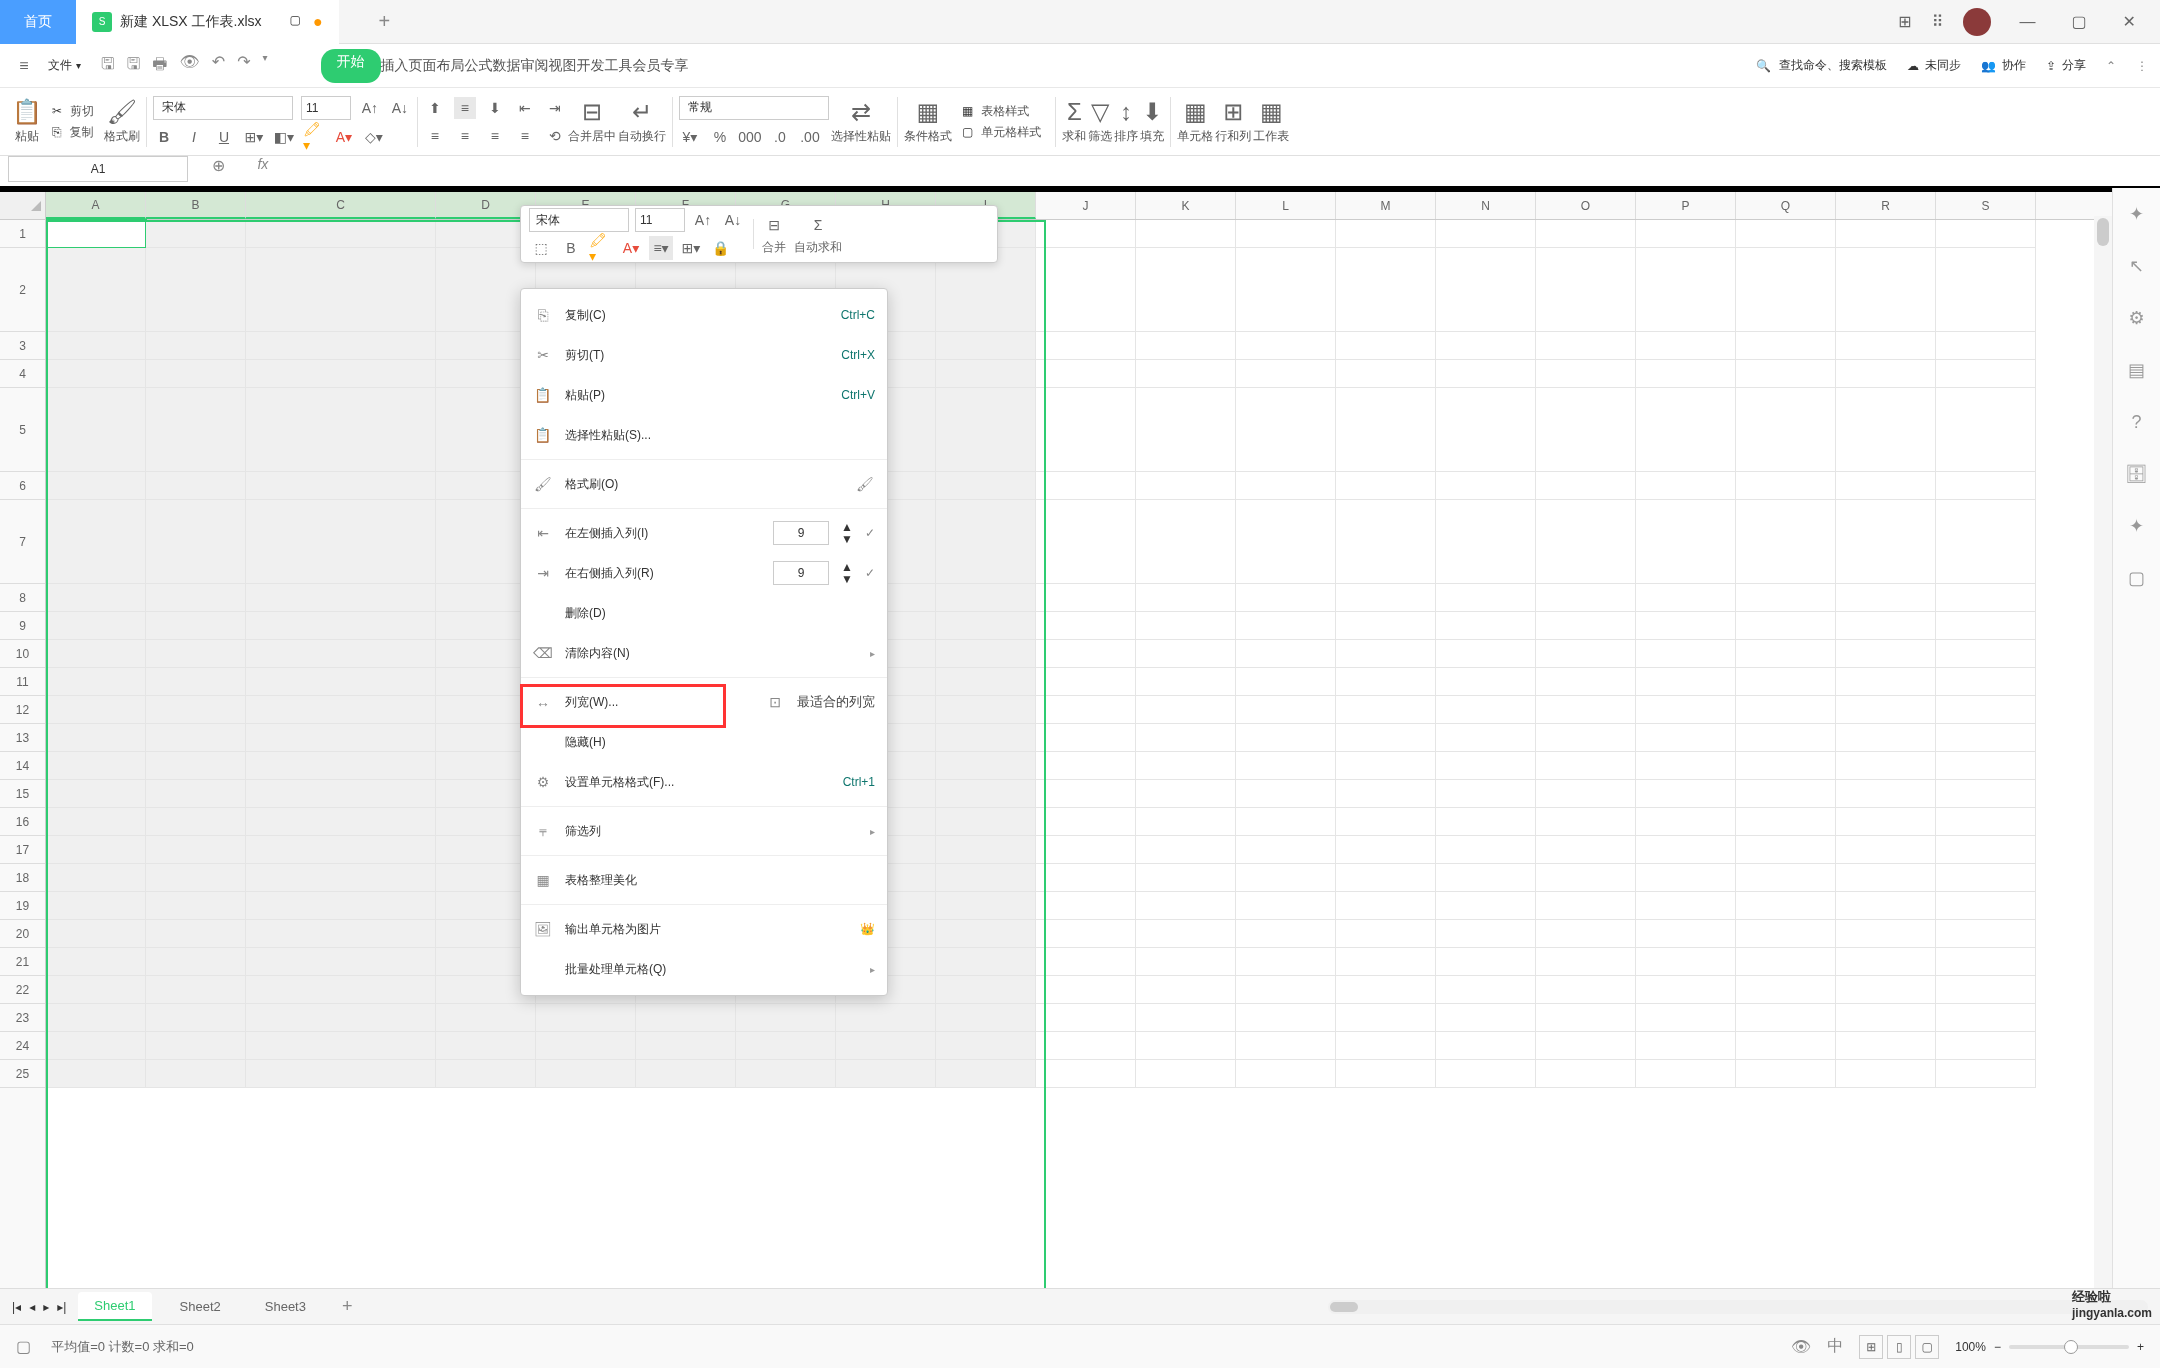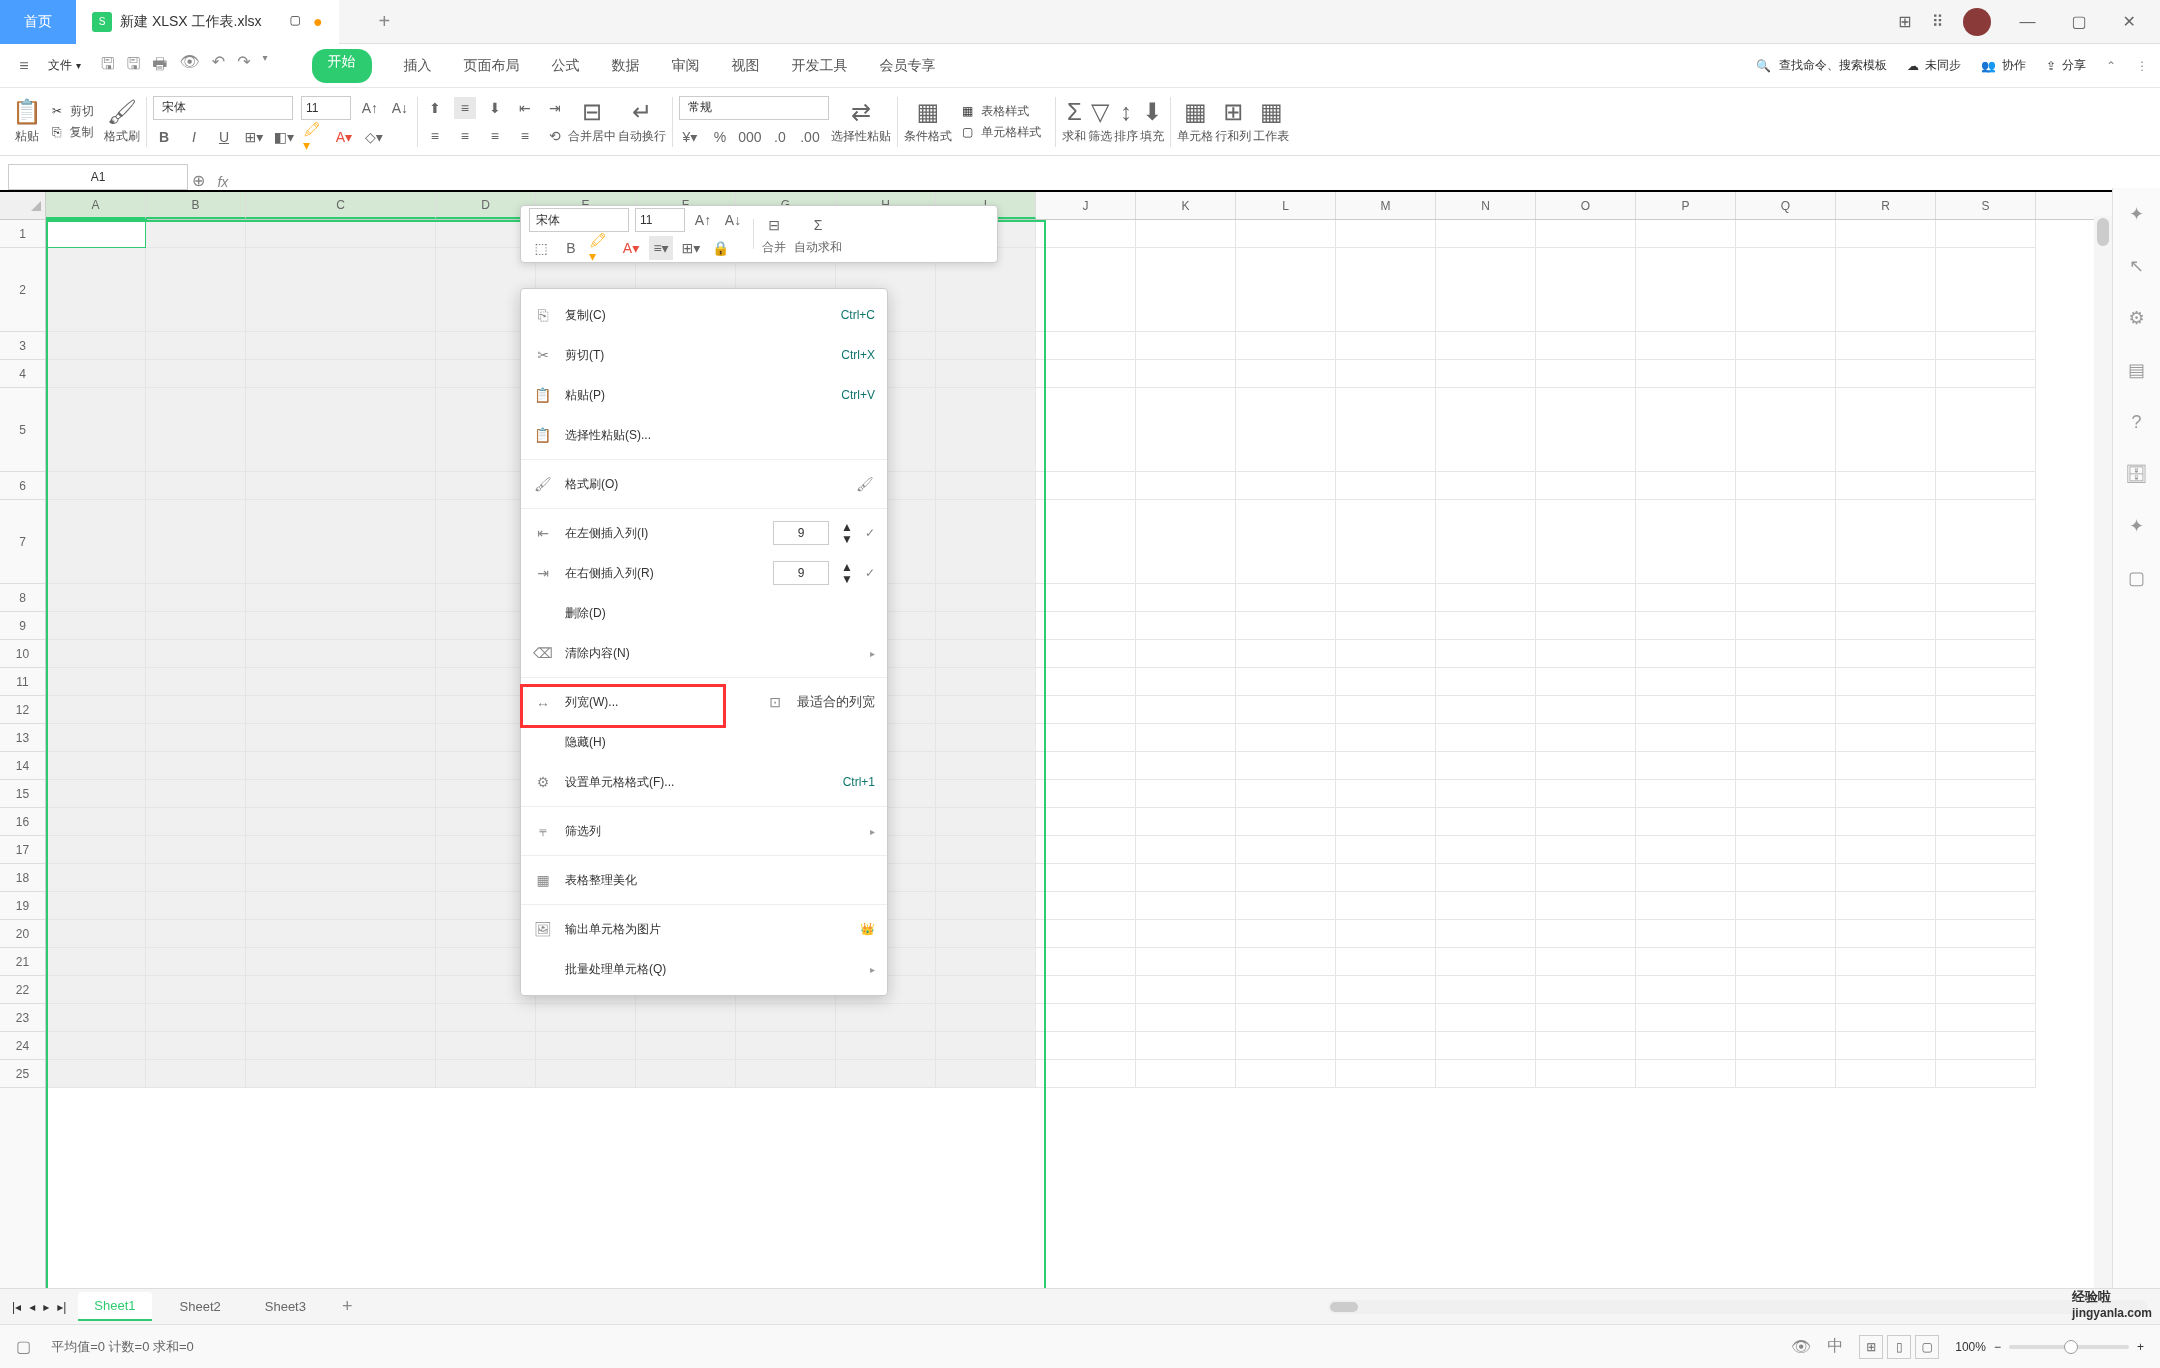--- a/index.html
+++ b/index.html
@@ -14,40 +14,40 @@
 .plus-tab{margin-left:40px;color:#888;font-size:20px}
 .title-right{margin-left:auto;display:flex;align-items:center;gap:20px;padding-right:16px}
 .title-right span{color:#666;font-size:16px}
 .avatar{width:28px;height:28px;border-radius:50%;background:#8b3a3a}
 .win-btn{color:#666;font-size:16px;padding:0 8px}
 .menubar{height:44px;display:flex;align-items:center;padding:0 12px;gap:4px;border-bottom:1px solid #e8e8e8}
 .menu-icon{width:24px;height:24px;color:#666;display:flex;align-items:center;justify-content:center;font-size:16px}
 .file-menu{display:flex;align-items:center;gap:4px;color:#555;font-size:14px;padding:0 8px}
 .qa-icons{display:flex;gap:12px;padding:0 8px}
 .qa-icons span{color:#888;font-size:16px}
-.menu-tabs{display:flex;gap:32px;margin-left:32px}
+.menu-tabs{display:flex;margin-left:41px}
 .menu-tab{font-size:14px;color:#555;padding:8px 0;cursor:pointer}
 .menu-tab.active{background:#2ecc71;color:#fff;padding:4px 16px;border-radius:14px}
 .menu-right{margin-left:auto;display:flex;align-items:center;gap:20px}
 .search-box{display:flex;align-items:center;gap:8px;color:#bbb;font-size:14px}
 .sync-status{display:flex;align-items:center;gap:6px;color:#888;font-size:13px}
 .ribbon{height:68px;display:flex;align-items:center;padding:0 12px;border-bottom:1px solid #e0e0e0;gap:2px}
 .ribbon-big{display:flex;flex-direction:column;align-items:center;gap:2px}
 .ribbon-big-icon{font-size:24px;color:#666}
 .ribbon-label{font-size:12px;color:#555}
 .ribbon-row{display:flex;align-items:center;gap:8px}
 .ribbon-sep{width:1px;height:50px;background:#e0e0e0;margin:0 4px}
 .font-select{border:1px solid #ccc;padding:2px 8px;width:140px;height:24px;font-size:12px;background:#fff}
 .size-select{border:1px solid #ccc;padding:2px 4px;width:50px;height:24px;font-size:12px;background:#fff}
 .fmt-btn{width:22px;height:22px;display:flex;align-items:center;justify-content:center;color:#666;font-size:14px}
 .fmt-btn.bold{font-weight:bold}
 .fmt-btn.italic{font-style:italic}
 .fmt-btn.underline{text-decoration:underline}
 .number-select{border:1px solid #ccc;padding:2px 8px;width:150px;height:24px;font-size:12px;background:#fff}
-.formula-bar{height:36px;display:flex;align-items:flex-end;border-bottom:2px solid #000000;padding:0 8px;gap:4px}
+.formula-bar{height:36px;display:flex;align-items:flex-start;border-bottom:6px solid #000000;padding:0 8px;gap:24px}
 .name-box{border:1px solid #ccc;width:180px;height:26px;padding:0 8px;display:flex;align-items:center;justify-content:center;background:#fff}
 .fx-label{font-style:italic;color:#888;font-size:14px;padding:0 8px}
 .formula-input{flex:1;height:26px;border:none}
 .sheet-area{position:relative;height:1150px;display:flex}
 .row-headers{width:46px;border-right:1px solid #ccc;background:#f9f9f9}
 .corner{height:28px;border-bottom:1px solid #ccc;background:#f0f0f0;display:flex;align-items:center;justify-content:flex-end;padding-right:4px}
 .corner::after{content:"";border-style:solid;border-width:0 0 10px 10px;border-color:transparent transparent #bbb transparent}
 .row-h{height:28px;border-bottom:1px solid #ddd;display:flex;align-items:center;justify-content:center;font-size:12px;color:#666;background:#f9f9f9}
 .row-h.tall{height:84px}
 .grid-wrap{flex:1;overflow:hidden;position:relative}

